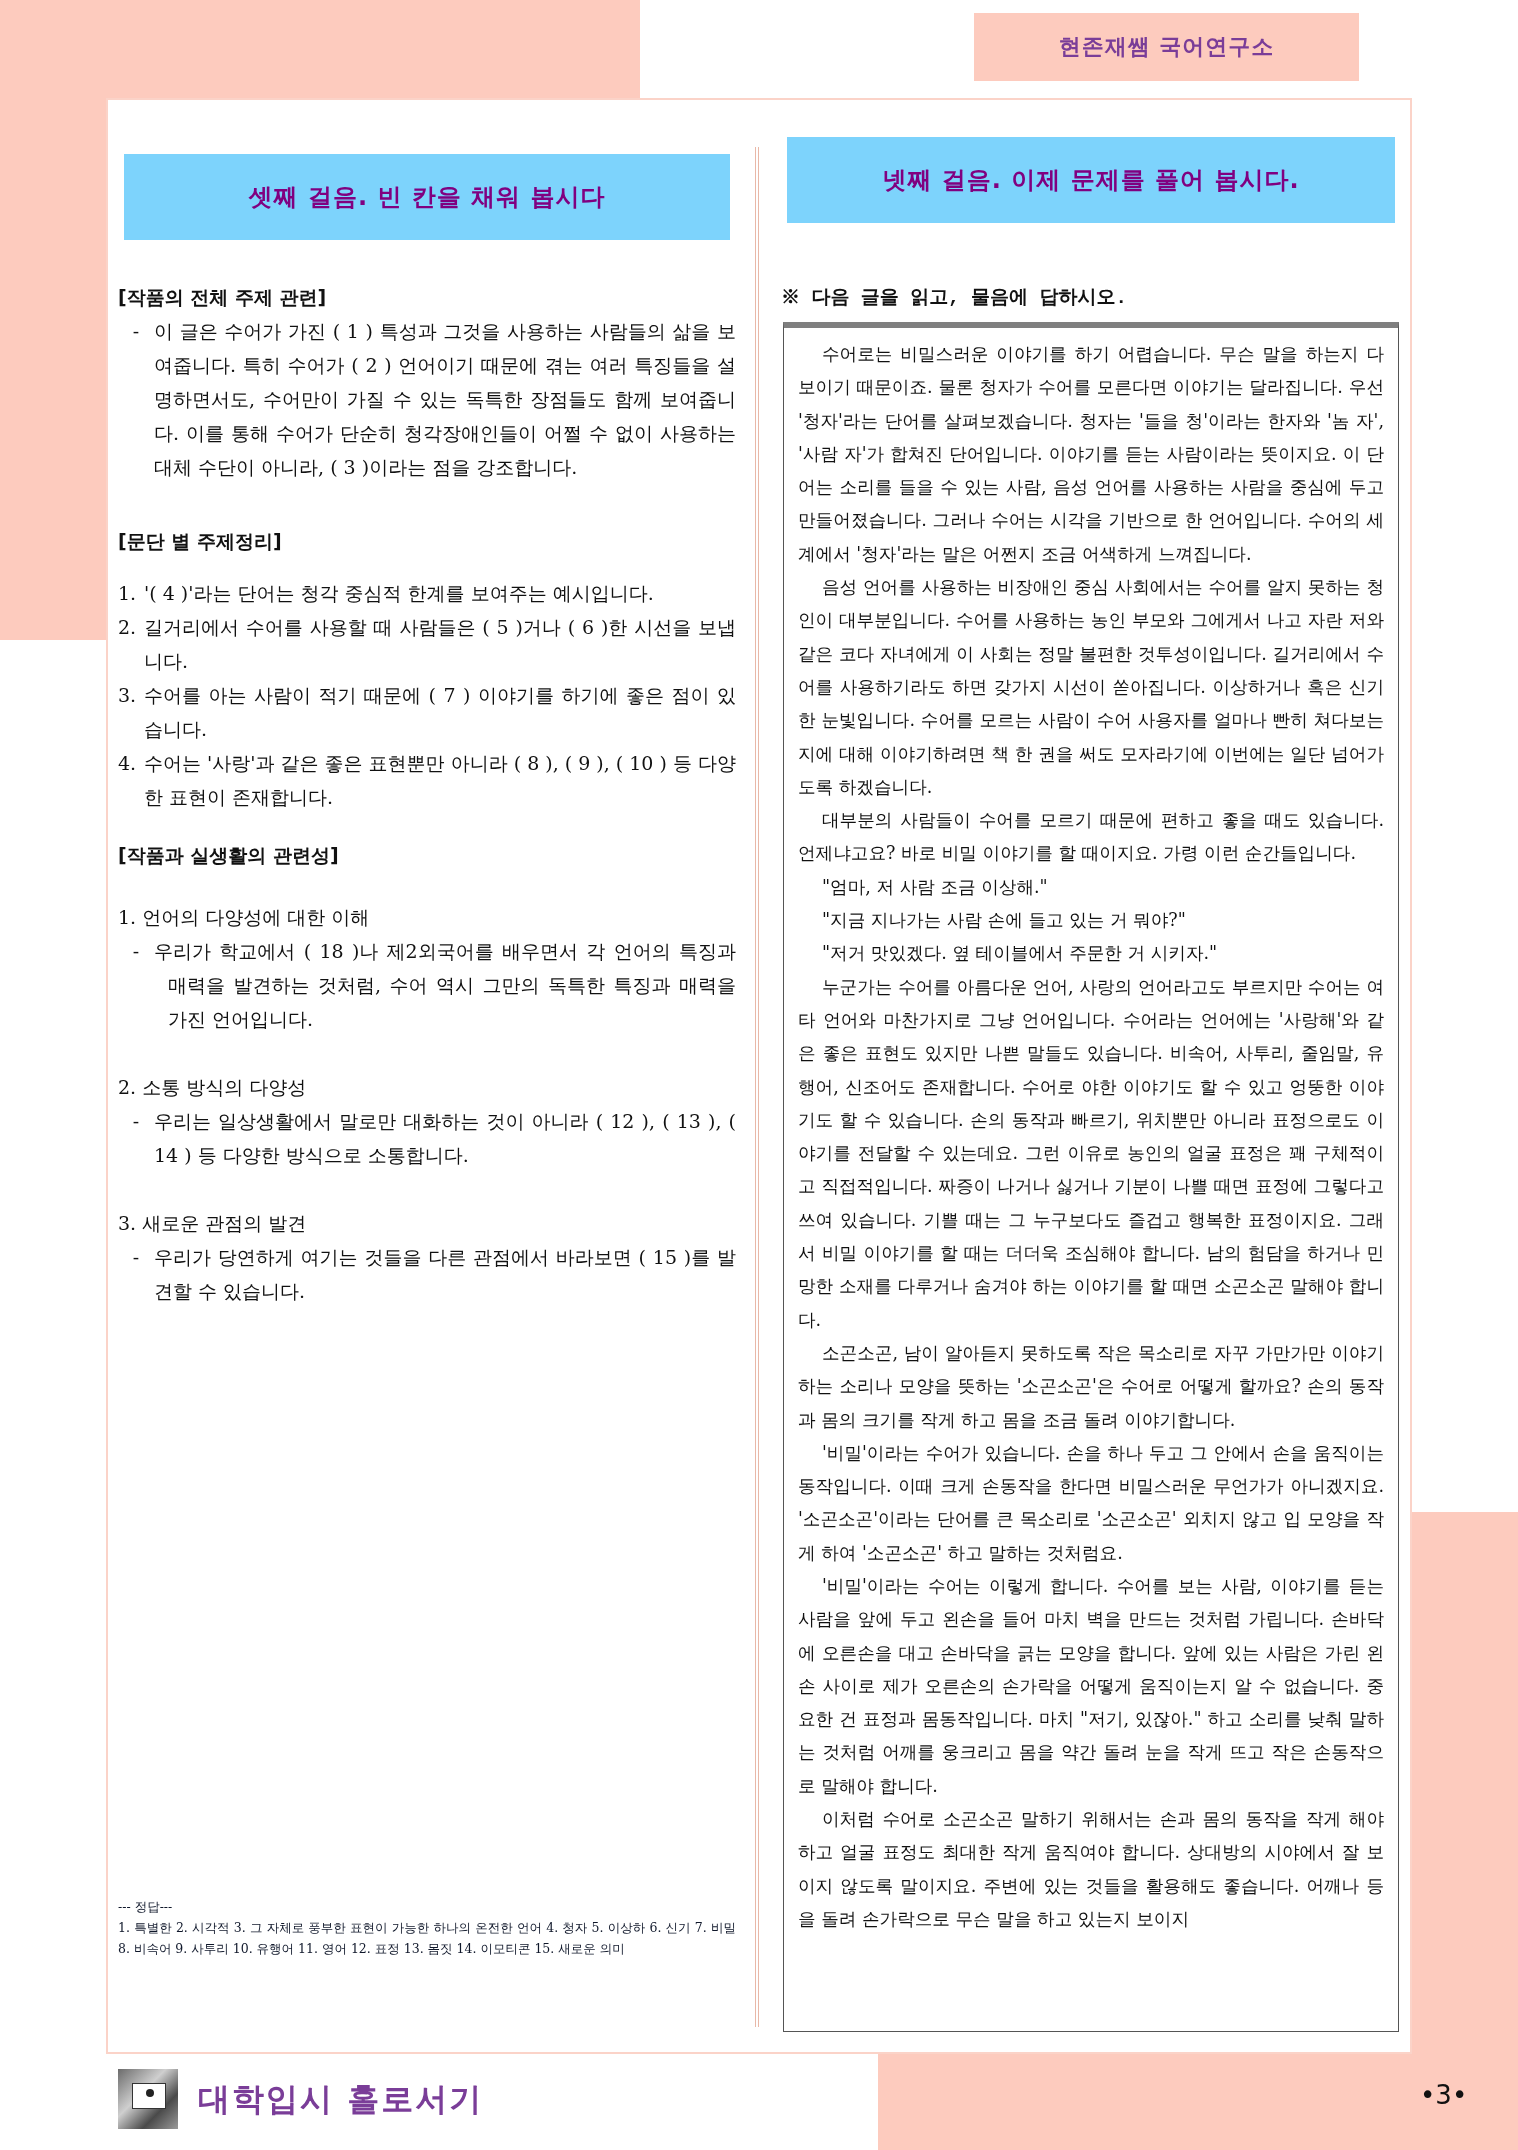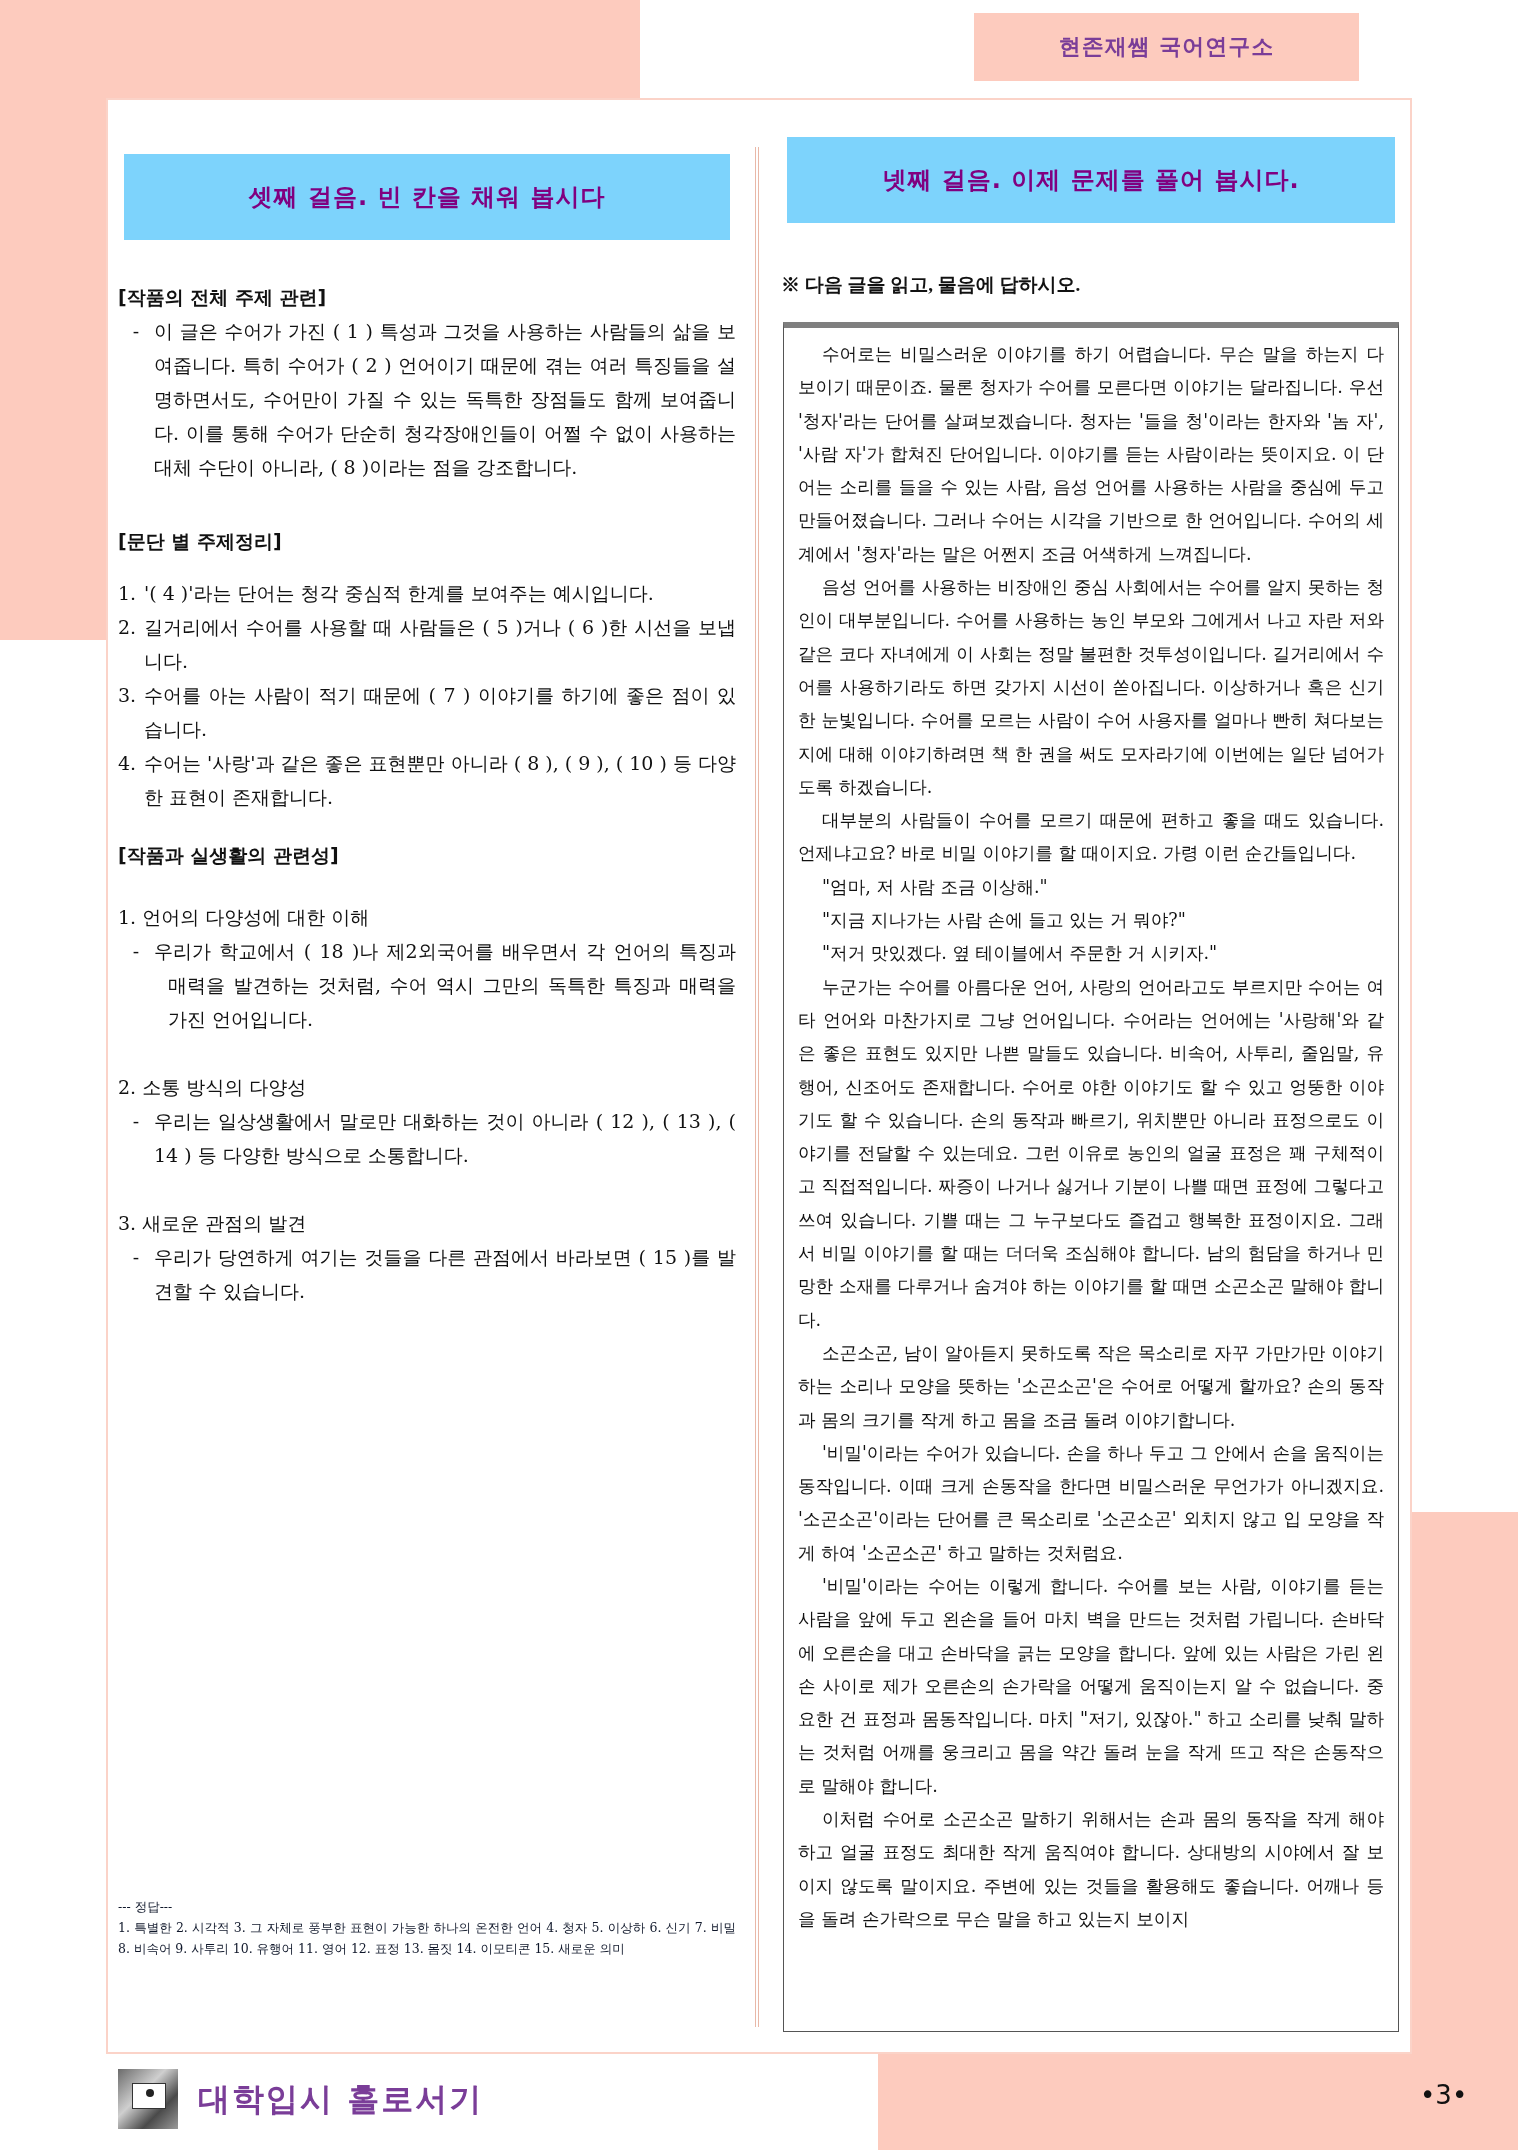--- a/index.html
+++ b/index.html
@@ -32,21 +32,21 @@
     .dash-item .mark { width: 36px; flex: 0 0 36px; text-align: center; }
     .dash-item .txt { flex: 1; text-align: justify; }
     .num-item { display: flex; }
     .num-item .mark { flex: 0 0 26px; }
     .num-item .txt { flex: 1; text-align: justify; }
     .gap-s { height: 34px; }
     .gap-m { height: 34px; }
 
     .answers { position: absolute; left: 118px; top: 1896px; width: 618px; font-size: 12.5px; line-height: 21px; color: #0f172a; text-align: justify; }
 
-    .instruction { position: absolute; left: 781px; top: 272px; font-family: Liberation Serif, serif; font-weight: bold; font-size: 19px; }
+    .instruction { position: absolute; left: 781px; top: 284px; font-family: Liberation Mono, monospace; font-weight: bold; font-size: 19px; }
 
     .passage-box { position: absolute; left: 783px; top: 322px; width: 616px; height: 1710px; border: 1px solid #555; border-top: 6px solid #7f7f7f; overflow: hidden; }
     .passage { padding: 10px 14px 0 14px; font-size: 17.6px; line-height: 33.3px; text-align: justify; }
     .passage p { text-indent: 24px; }
     .passage p.quote { text-indent: 24px; }
 
     .footer-logo { position: absolute; left: 118px; top: 2069px; width: 60px; height: 60px; background: linear-gradient(135deg, #6b6b6b, #cfcfcf 40%, #4a4a4a 70%, #9a9a9a); }
     .footer-logo .sign { position: absolute; left: 14px; top: 14px; width: 34px; height: 26px; background: #fff; border: 1px solid #333; }
     .footer-logo .dot { position: absolute; left: 13px; top: 5px; width: 8px; height: 8px; border-radius: 50%; background: #222; }
     .footer-title { position: absolute; left: 198px; top: 2078px; font-family: "DejaVu Sans", sans-serif; font-weight: bold; font-size: 32px; color: #7a3d98; letter-spacing: 2px; }
@@ -64,21 +64,21 @@
 
 <div class="frame"></div>
 <div class="divider"></div>
 
 <div class="section-head head-left">셋째 걸음. 빈 칸을 채워 봅시다</div>
 
 <div class="col-left">
   <div class="sub-title">[작품의 전체 주제 관련]</div>
   <div class="dash-item">
     <span class="mark">-</span>
-    <span class="txt">이 글은 수어가 가진 ( 1 ) 특성과 그것을 사용하는 사람들의 삶을 보여줍니다. 특히 수어가 ( 2 ) 언어이기 때문에 겪는 여러 특징들을 설명하면서도, 수어만이 가질 수 있는 독특한 장점들도 함께 보여줍니다. 이를 통해 수어가 단순히 청각장애인들이 어쩔 수 없이 사용하는 대체 수단이 아니라, ( 8 )이라는 점을 강조합니다.</span>
+    <span class="txt">이 글은 수어가 가진 ( 1 ) 특성과 그것을 사용하는 사람들의 삶을 보여줍니다. 특히 수어가 ( 2 ) 언어이기 때문에 겪는 여러 특징들을 설명하면서도, 수어만이 가질 수 있는 독특한 장점들도 함께 보여줍니다. 이를 통해 수어가 단순히 청각장애인들이 어쩔 수 없이 사용하는 대체 수단이 아니라, ( 3 )이라는 점을 강조합니다.</span>
   </div>
   <div class="gap-s"></div>
   <div class="sub-title" style="margin-top:6px">[문단 별 주제정리]</div>
   <div class="gap-s" style="height:18px"></div>
   <div class="num-item">
     <span class="mark">1.</span>
     <span class="txt">'( 4 )'라는 단어는 청각 중심적 한계를 보여주는 예시입니다.</span>
   </div>
   <div class="num-item">
     <span class="mark">2.</span>

